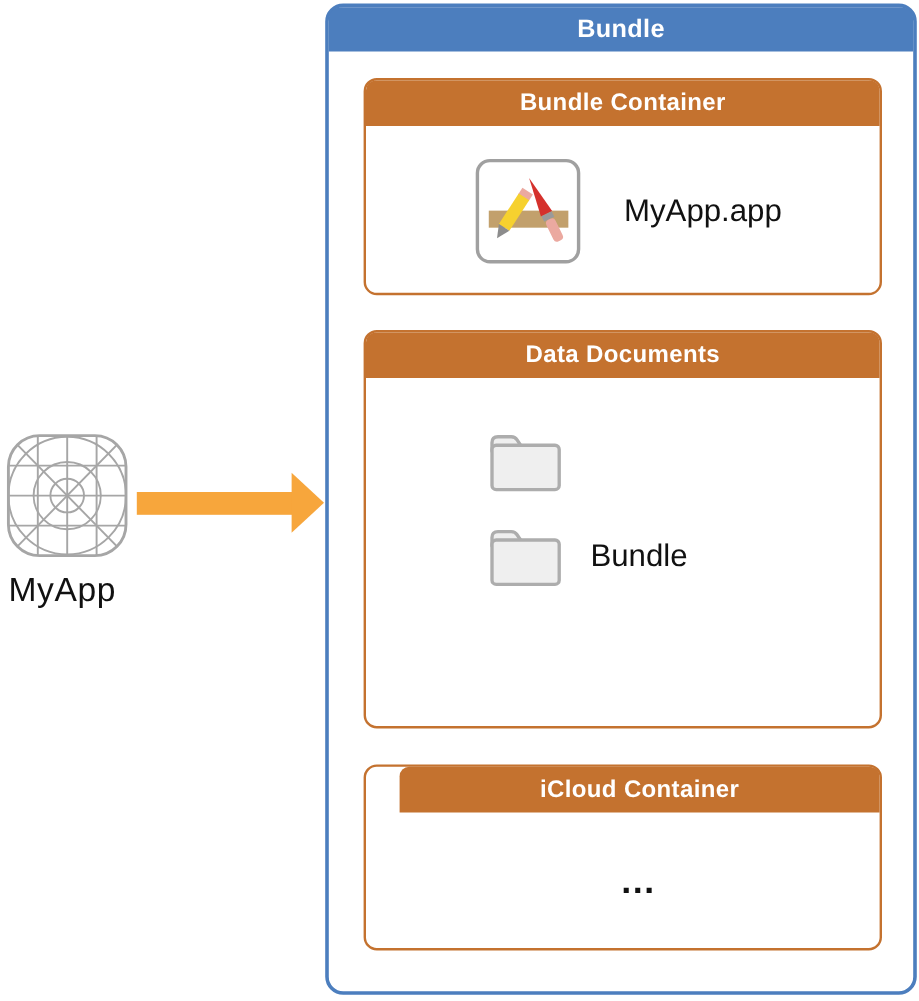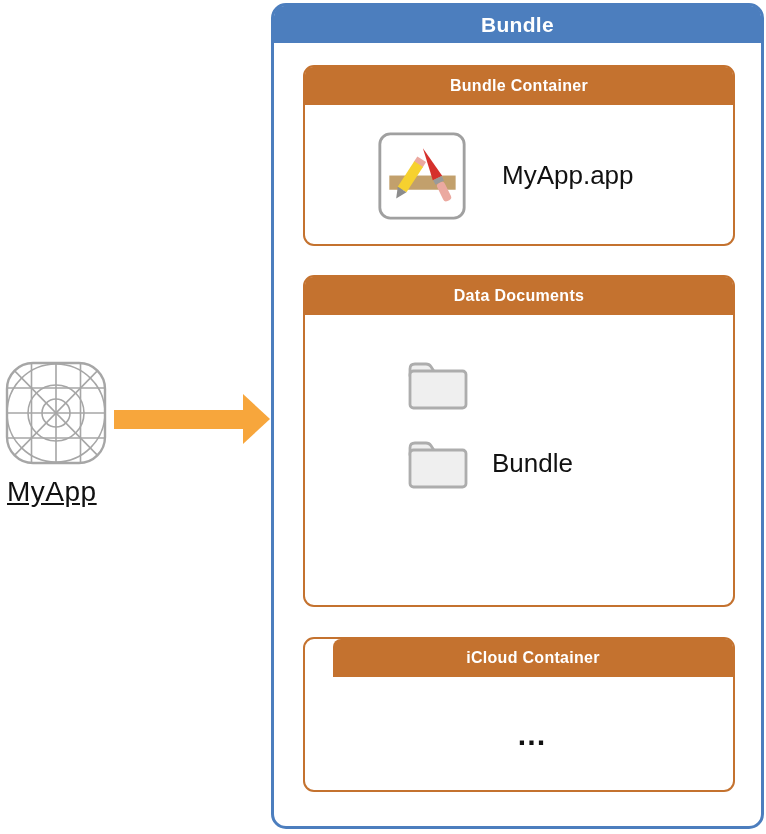--- a/index.html
+++ b/index.html
@@ -8,21 +8,21 @@
     width:766px;height:834px;
     background:#ffffff;
     font-family:"Liberation Sans", sans-serif;
     overflow:hidden;
   }
   
   .app-source{position:absolute;left:3px;top:358px;width:120px;}
   .app-grid-icon{display:block;}
   .app-label{
     margin-top:8px;margin-left:4px;
-    font-size:28px;color:#111;letter-spacing:0.5px;text-decoration:underline;
+    font-size:28px;color:#111;letter-spacing:0.5px;
   }
   
   .arrow-shaft{
     position:absolute;left:114px;top:410px;width:130px;height:19px;
     background:var(--arrow);
   }
   .arrow-head{
     position:absolute;left:243px;top:394px;width:0;height:0;
     border-top:25px solid transparent;
     border-bottom:25px solid transparent;
@@ -49,27 +49,27 @@
     box-sizing:border-box;
     border:2.5px solid var(--orange);
     border-radius:11px;
     background:#ffffff;
   }
   .c-header{
     height:38px;
     background:var(--orange);
     border-radius:8px 8px 0 0;
     display:flex;align-items:center;justify-content:center;
-    color:#ffffff;font-weight:bold;font-size:16px;letter-spacing:0.3px;
+    color:#ffffff;font-weight:bold;font-size:20px;letter-spacing:0.3px;
   }
   .bundle{top:59px;height:181px;}
   .bundle-body{
     height:141px;
     display:flex;align-items:center;
-    padding-left:72px;gap:35px;
+    padding-left:90px;gap:35px;
   }
   .bundle-item-label{font-size:26px;color:#111;}
   .data{top:269px;height:332px;}
   .data-body{
     padding:43px 0 0 101px;
     display:flex;flex-direction:column;gap:27px;
   }
   .folder-row{display:flex;align-items:center;gap:22px;}
   .folder-label{font-size:26px;color:#111;}
   .icloud{top:631px;height:155px;padding-left:28px;}

